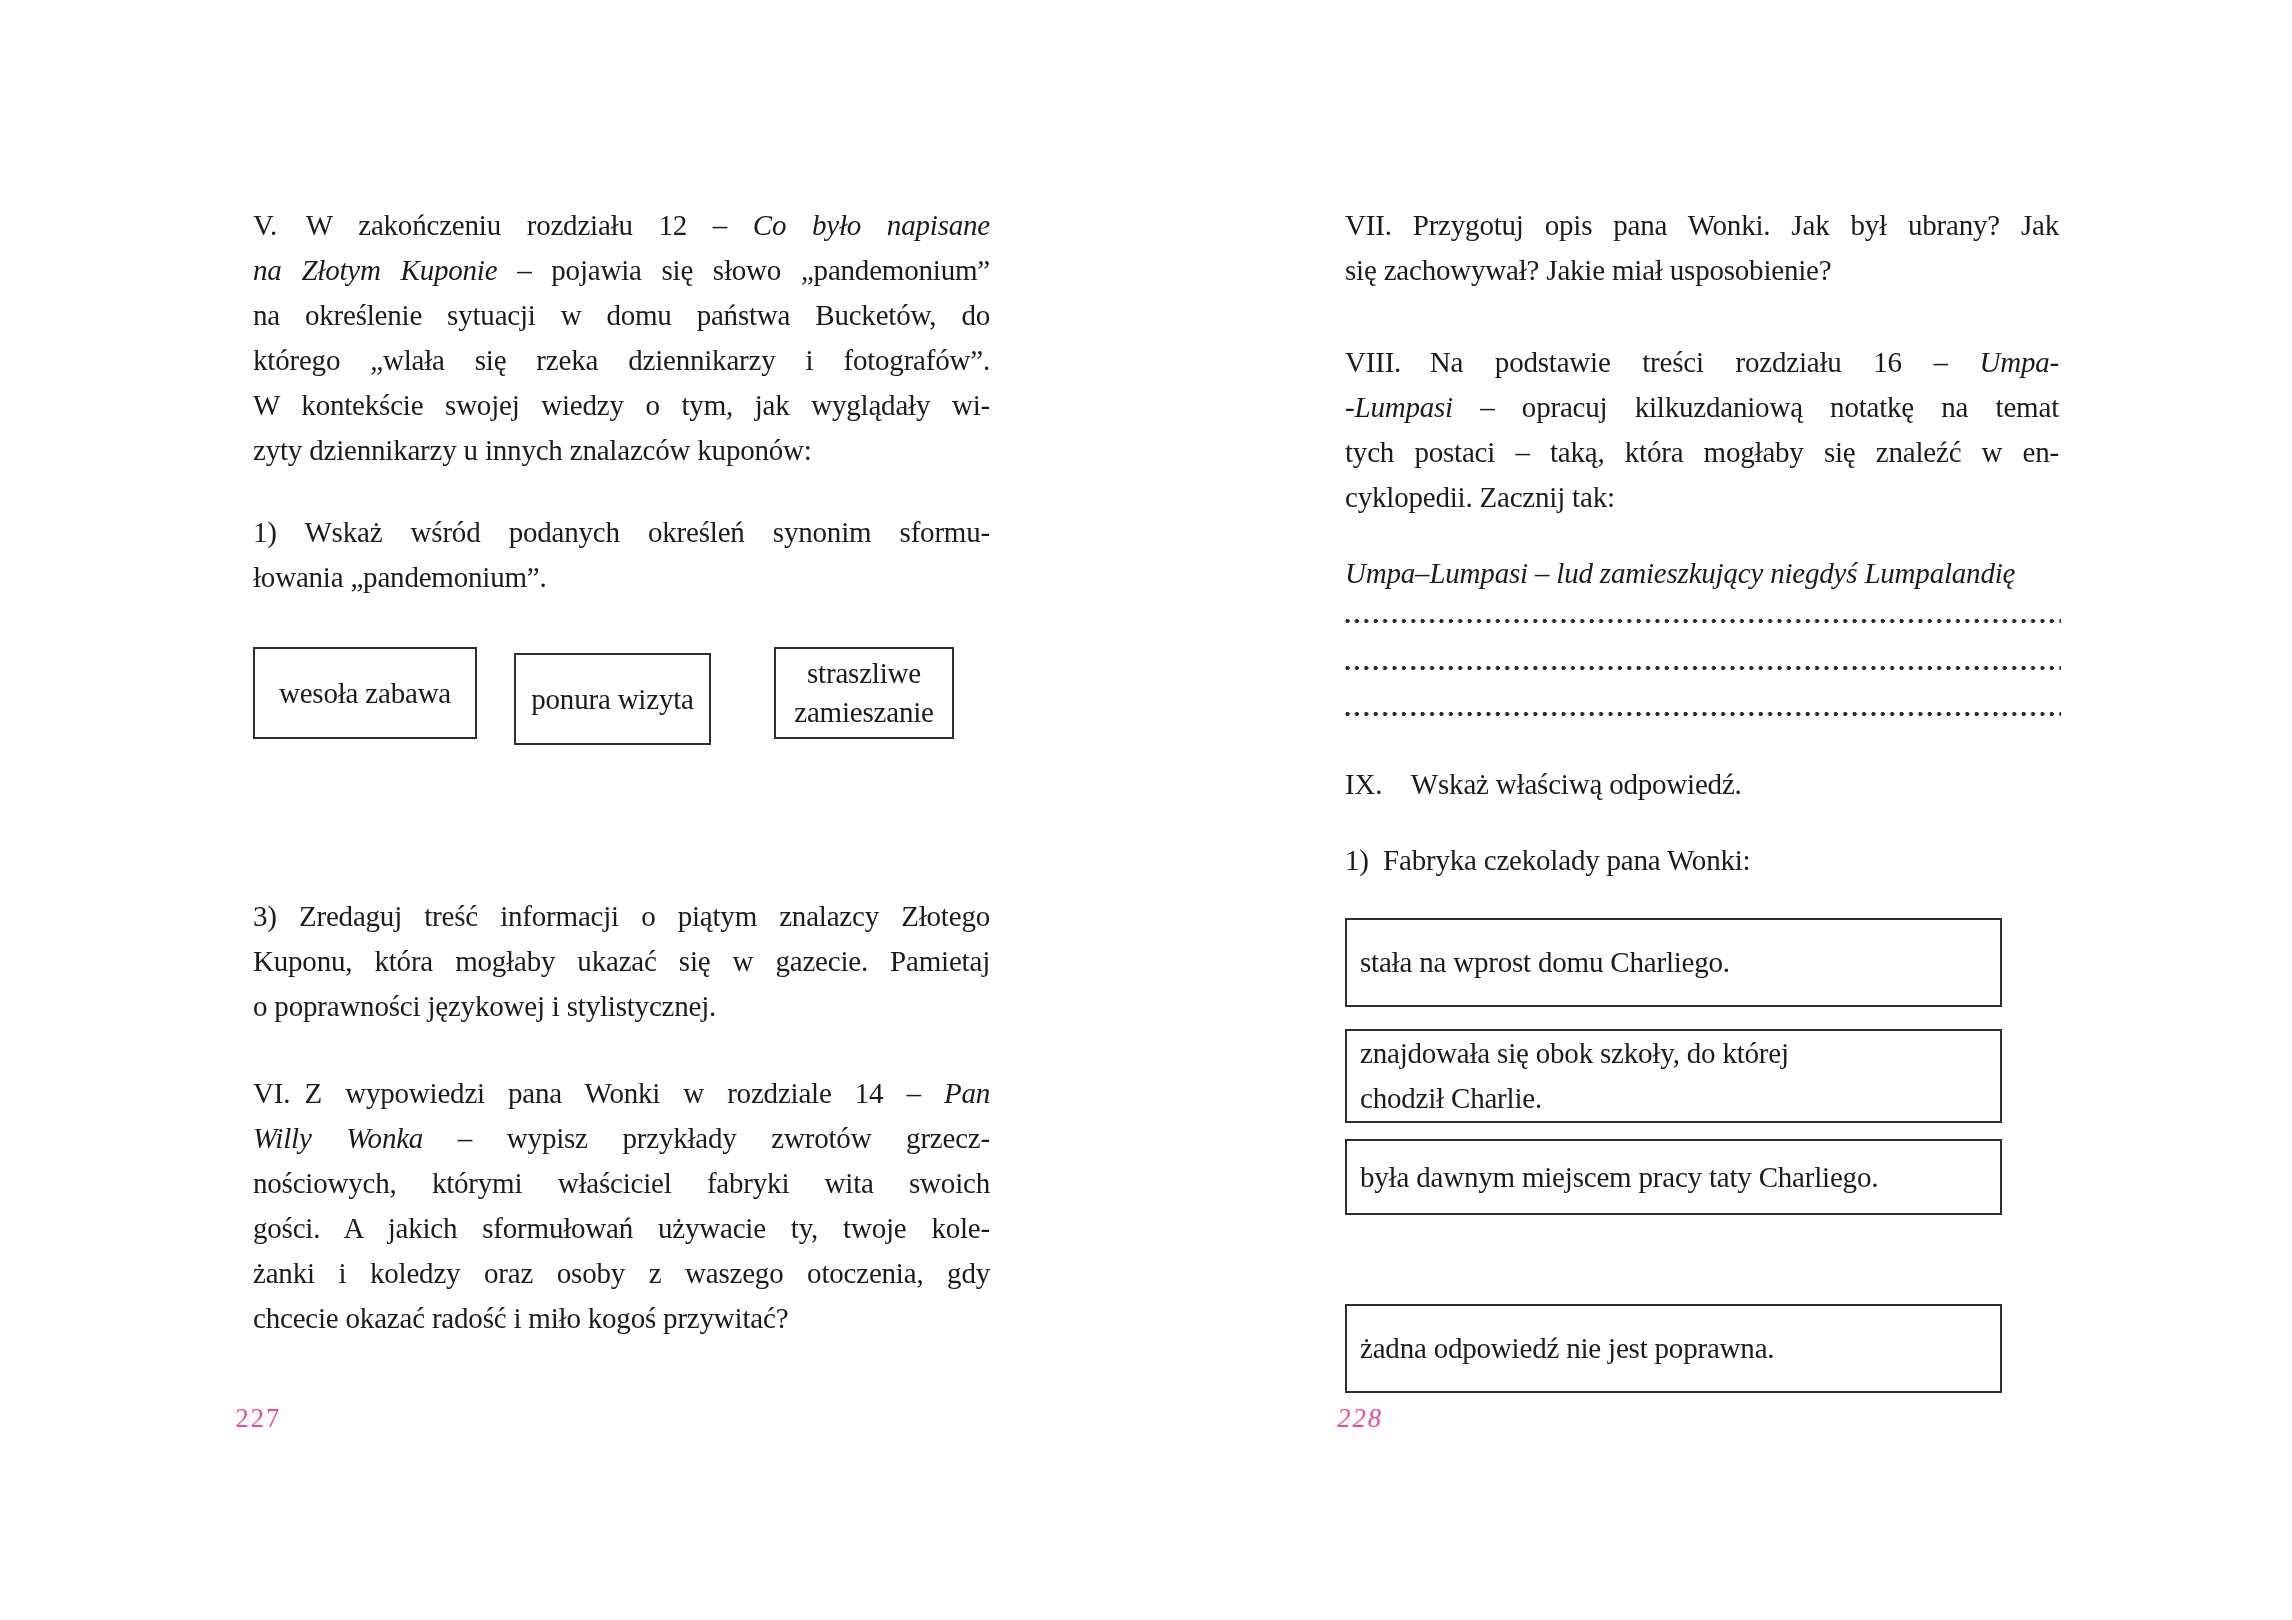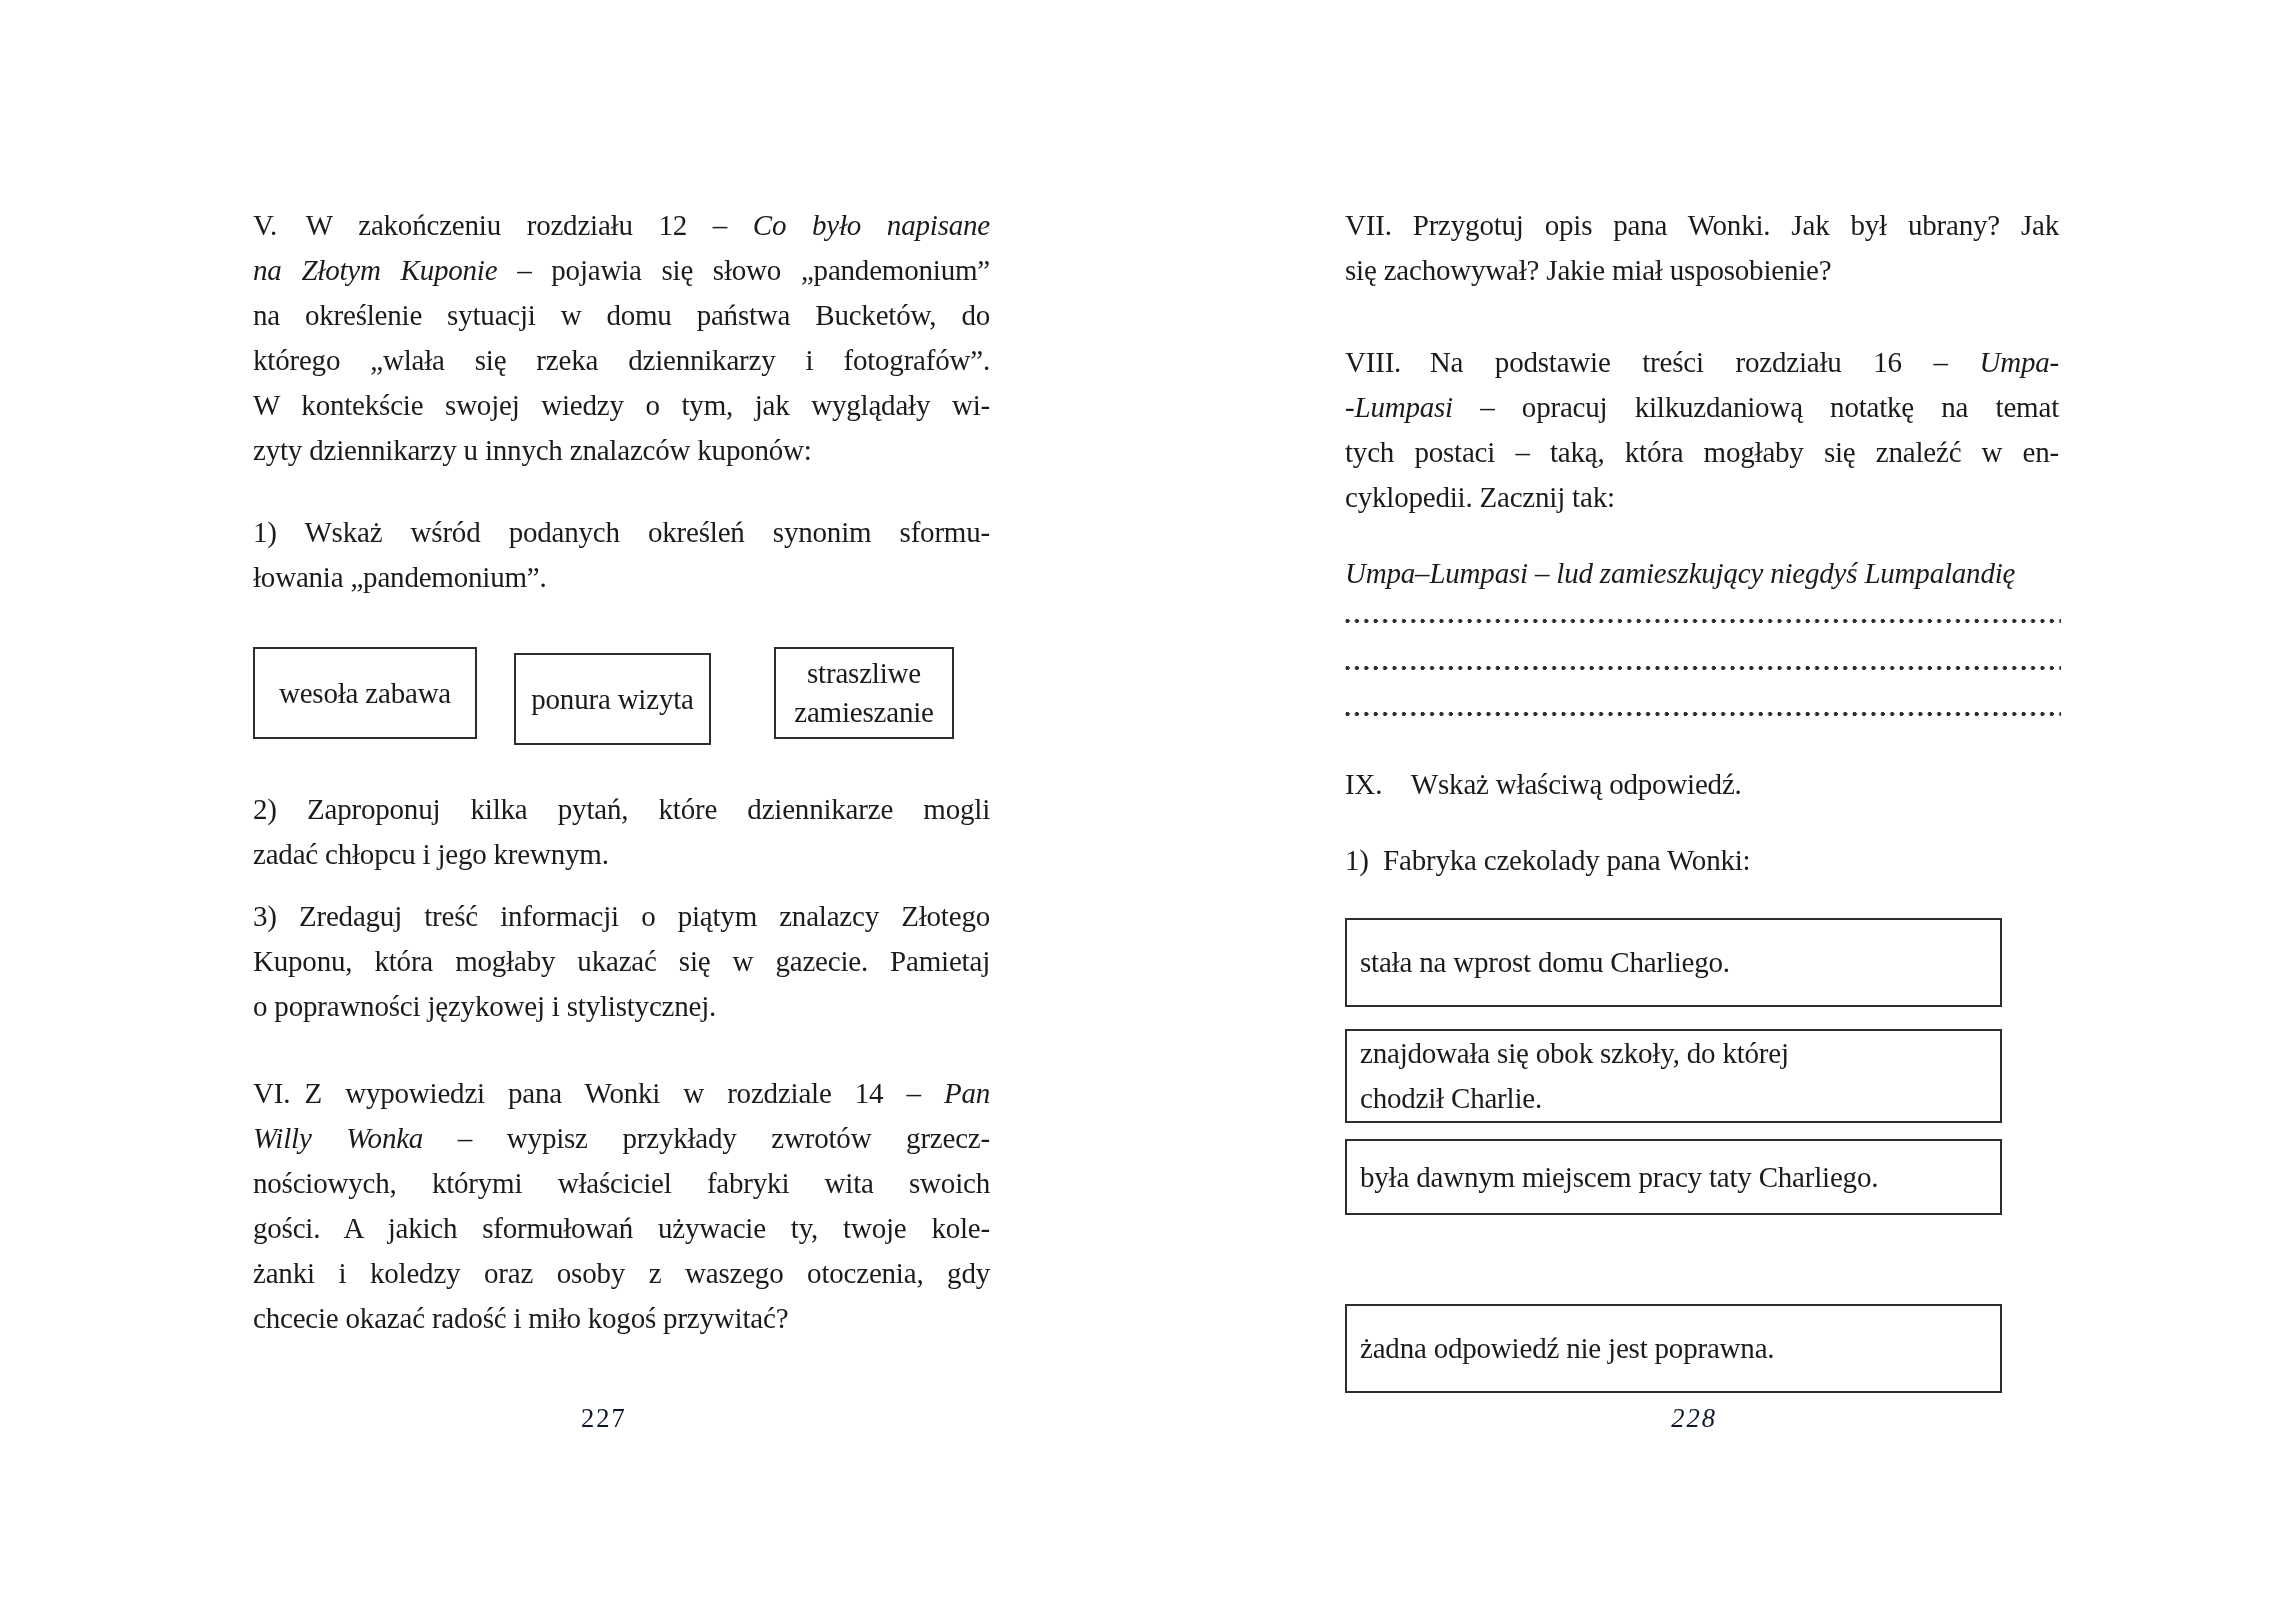--- a/index.html
+++ b/index.html
@@ -74,24 +74,24 @@
     width: 716px;
     height: 9.8px;
     background-image: radial-gradient(circle at 2.5px 4.9px, #2c2c2c 1.8px, transparent 2.3px);
     background-size: 9.4px 9.8px;
     background-repeat: repeat-x;
   }
 
   .pagenum {
     position: absolute;
     width: 100%;
-    text-align: center;
+    text-align: left;
     font-size: 26.5px;
     letter-spacing: 2px;
-    color: #0f172a;
+    color: #ec4899;
     line-height: 33px;
   }
   #pn-left  { transform: translateX(-17.6px); }
   #pn-right { transform: translateX(-7.8px); font-style: italic; }
 </style>
 </head>
 <body>
 
 <div id="page-left" class="page">
 
@@ -115,24 +115,20 @@
 
   <div class="obox" style="top:653px;left:261px;width:197px;height:92px">
       <div class="tl"><span>ponura wizyta</span></div>
     </div>
 
   <div class="obox" style="top:647px;left:521px;width:180px;height:92px">
       <div class="tl"><span>straszliwe</span></div>
       <div class="tl"><span>zamieszanie</span></div>
     </div>
 
-  <div class="block" style="top:787px">
-      <div class="tl just"><span>2) Zaproponuj kilka pytań, które dziennikarze mogli</span></div>
-      <div class="tl"><span>zadać chłopcu i jego krewnym.</span></div>
-    </div>
 
   <div class="block" style="top:894px">
       <div class="tl just"><span>3) Zredaguj treść informacji o piątym znalazcy Złotego</span></div>
       <div class="tl just"><span>Kuponu, która mogłaby ukazać się w gazecie. Pamietaj</span></div>
       <div class="tl"><span>o poprawności językowej i stylistycznej.</span></div>
     </div>
 
   <div class="block" style="top:1071px">
       <div class="tl just"><span>VI. Z wypowiedzi pana Wonki w rozdziale 14 – </span><span class="it">Pan</span></div>
       <div class="tl just"><span class="it">Willy Wonka</span><span> – wypisz przykłady zwrotów grzecz-</span></div>

